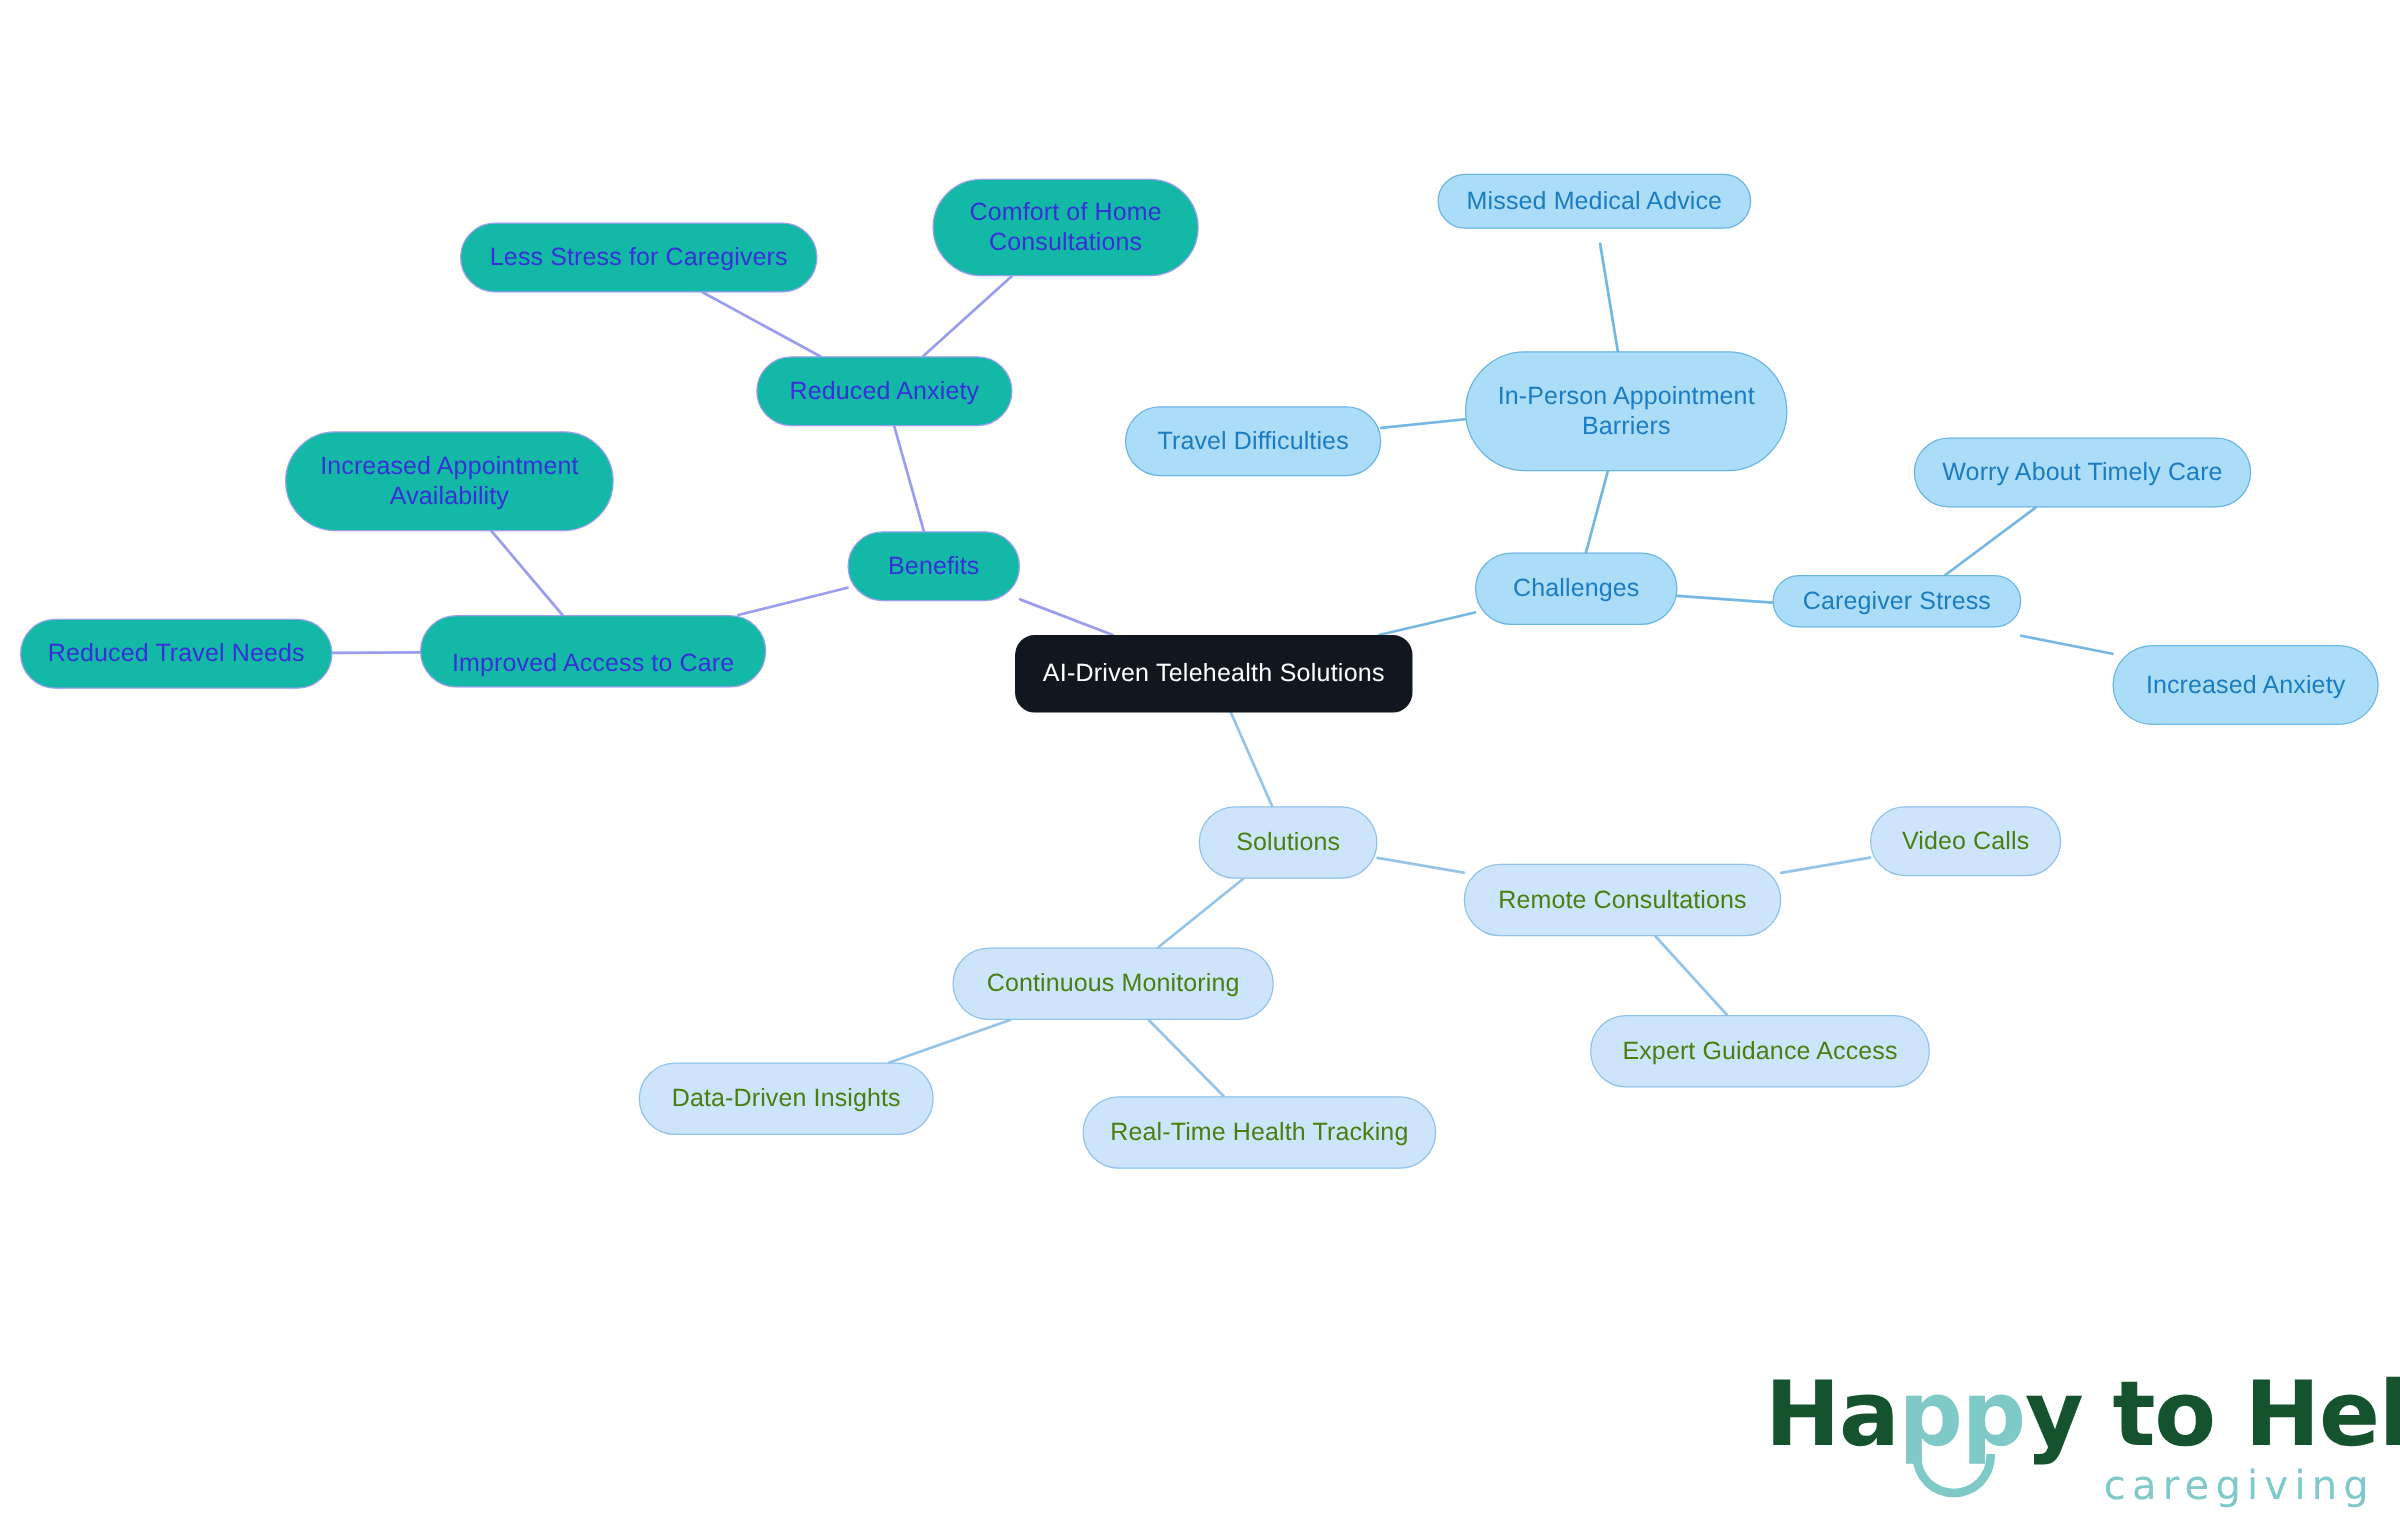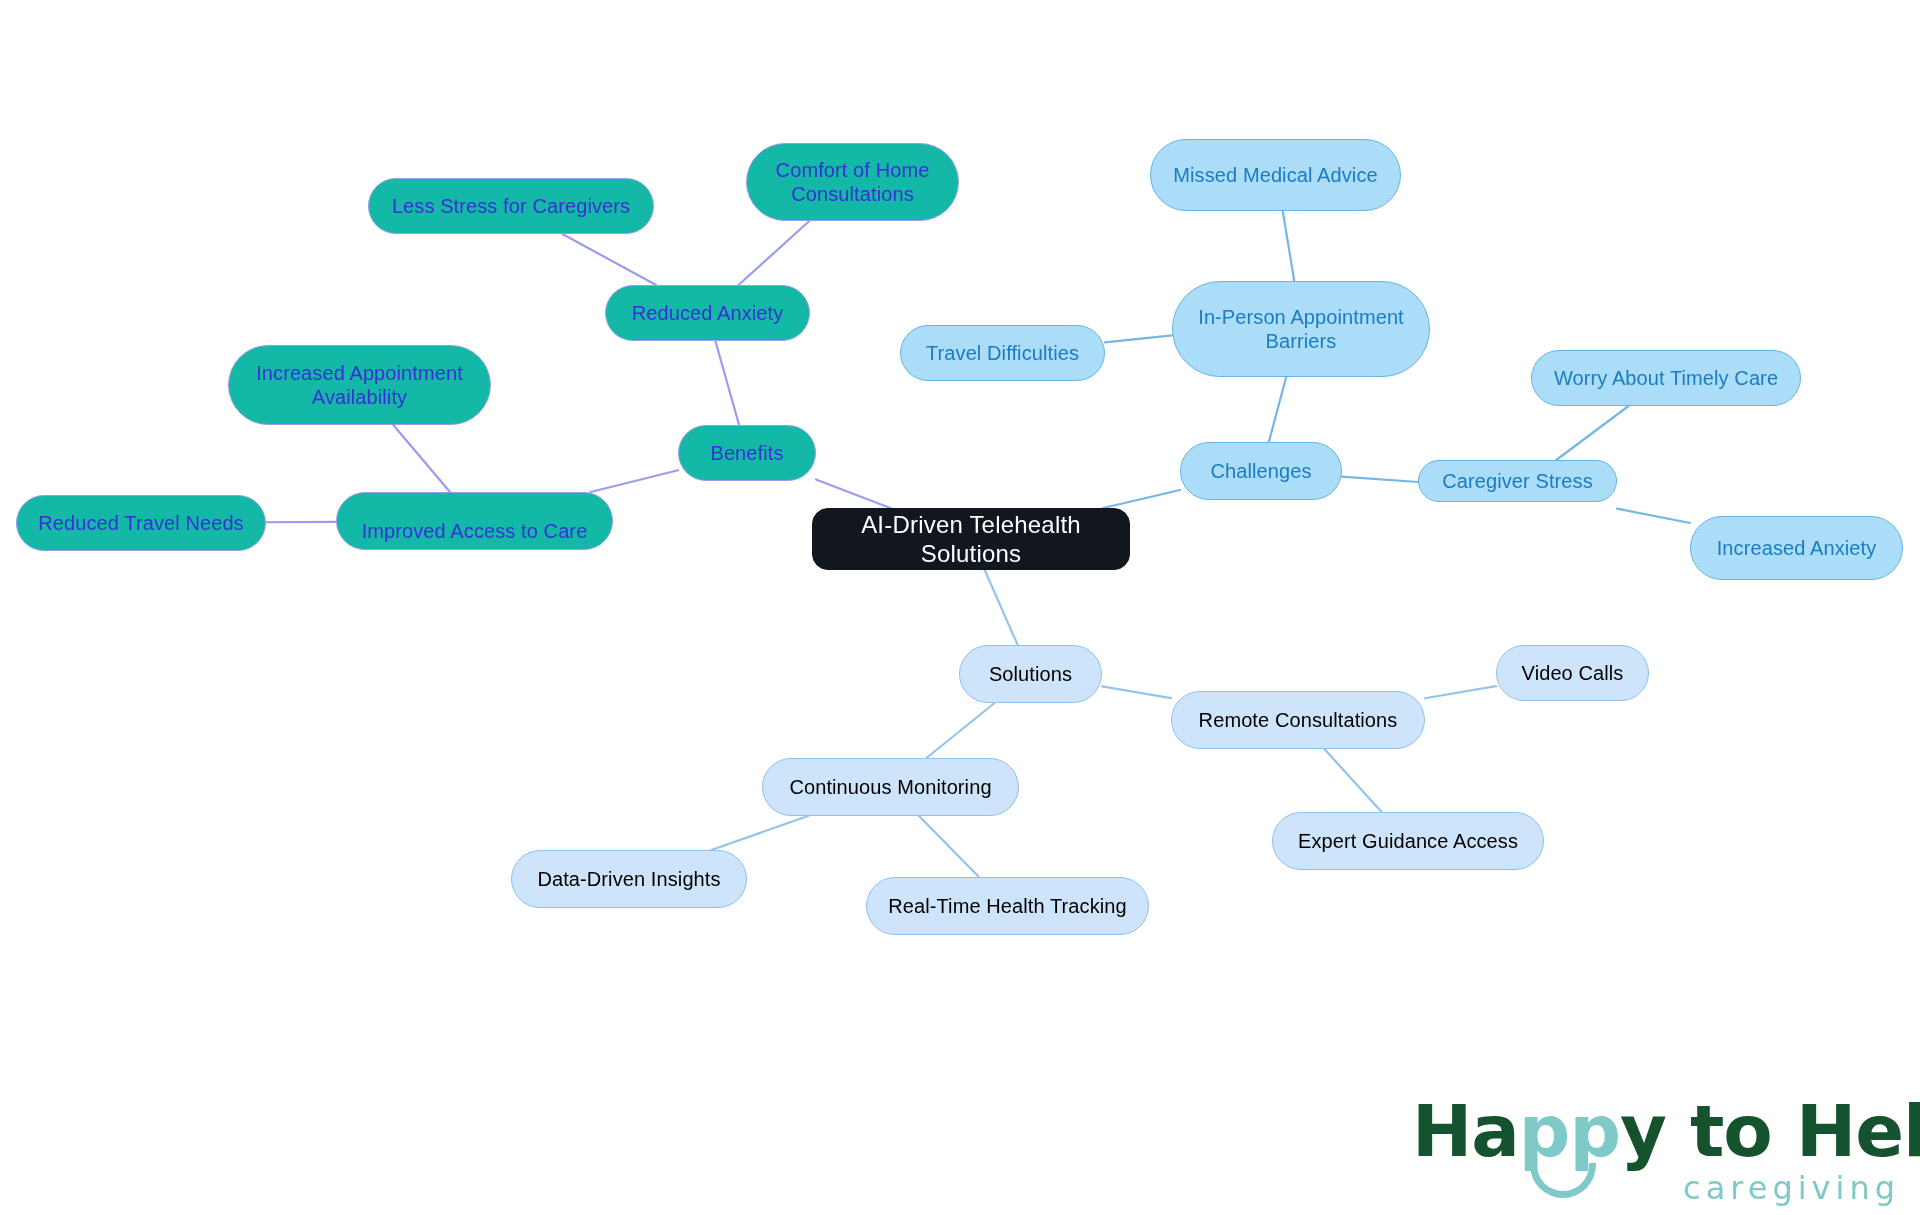--- a/index.html
+++ b/index.html
@@ -46,21 +46,21 @@
     padding: 6px 14px;
     white-space: pre-line;
     letter-spacing: 0.1px;
   }
 
   
   .node.root {
     background: #11161f;
     border-color: #11161f;
     color: #ffffff;
-    font-size: 24px;
+    font-size: 20px;
     border-radius: 16px;
     font-weight: 400;
     letter-spacing: 0.2px;
   }
 
   
   .node.purple {
     background: #14b8a6;
     border-color: #9a9cf0;
     color: #3730d8;
@@ -72,21 +72,21 @@
     background: #abdcf8;
     border-color: #68b4e2;
     color: #1a7cc2;
     font-size: 20px;
   }
 
   
   .node.lightblue {
     background: #cde4fb;
     border-color: #8fc1ea;
-    color: #000000;
+    color: #4d7c0f;
     font-size: 20px;
   }
 
   
   #brand-logo {
     position: absolute;
     left: 1412px;
     top: 1095px;
     width: 490px;
     height: 110px;
@@ -159,21 +159,21 @@
       <div class="node purple" style="left: 368px; top: 178px; width: 286px; height: 56px;"><span>Less Stress for Caregivers</span></div>
       <div class="node purple" style="left: 746px; top: 143px; width: 213px; height: 78px;"><span>Comfort of Home
 Consultations</span></div>
       <div class="node purple" style="left: 336px; top: 492px; width: 277px; height: 58px; align-items: flex-end;"><span>Improved Access to Care</span></div>
       <div class="node purple" style="left: 228px; top: 345px; width: 263px; height: 80px;"><span>Increased Appointment
 Availability</span></div>
       <div class="node purple" style="left: 16px; top: 495px; width: 250px; height: 56px;"><span>Reduced Travel Needs</span></div>
       <div class="node blue" style="left: 1180px; top: 442px; width: 162px; height: 58px;"><span>Challenges</span></div>
       <div class="node blue" style="left: 1172px; top: 281px; width: 258px; height: 96px;"><span>In-Person Appointment
 Barriers</span></div>
-      <div class="node blue" style="left: 1150px; top: 139px; width: 251px; height: 72px;"><span>Missed Medical Advice</span></div>
+      <div class="node blue" style="left: 1150px; top: 139px; width: 251px; height: 44px;"><span>Missed Medical Advice</span></div>
       <div class="node blue" style="left: 900px; top: 325px; width: 205px; height: 56px;"><span>Travel Difficulties</span></div>
       <div class="node blue" style="left: 1418px; top: 460px; width: 199px; height: 42px;"><span>Caregiver Stress</span></div>
       <div class="node blue" style="left: 1531px; top: 350px; width: 270px; height: 56px;"><span>Worry About Timely Care</span></div>
       <div class="node blue" style="left: 1690px; top: 516px; width: 213px; height: 64px;"><span>Increased Anxiety</span></div>
       <div class="node lightblue" style="left: 959px; top: 645px; width: 143px; height: 58px;"><span>Solutions</span></div>
       <div class="node lightblue" style="left: 1171px; top: 691px; width: 254px; height: 58px;"><span>Remote Consultations</span></div>
       <div class="node lightblue" style="left: 1496px; top: 645px; width: 153px; height: 56px;"><span>Video Calls</span></div>
       <div class="node lightblue" style="left: 1272px; top: 812px; width: 272px; height: 58px;"><span>Expert Guidance Access</span></div>
       <div class="node lightblue" style="left: 762px; top: 758px; width: 257px; height: 58px;"><span>Continuous Monitoring</span></div>
       <div class="node lightblue" style="left: 511px; top: 850px; width: 236px; height: 58px;"><span>Data-Driven Insights</span></div>

